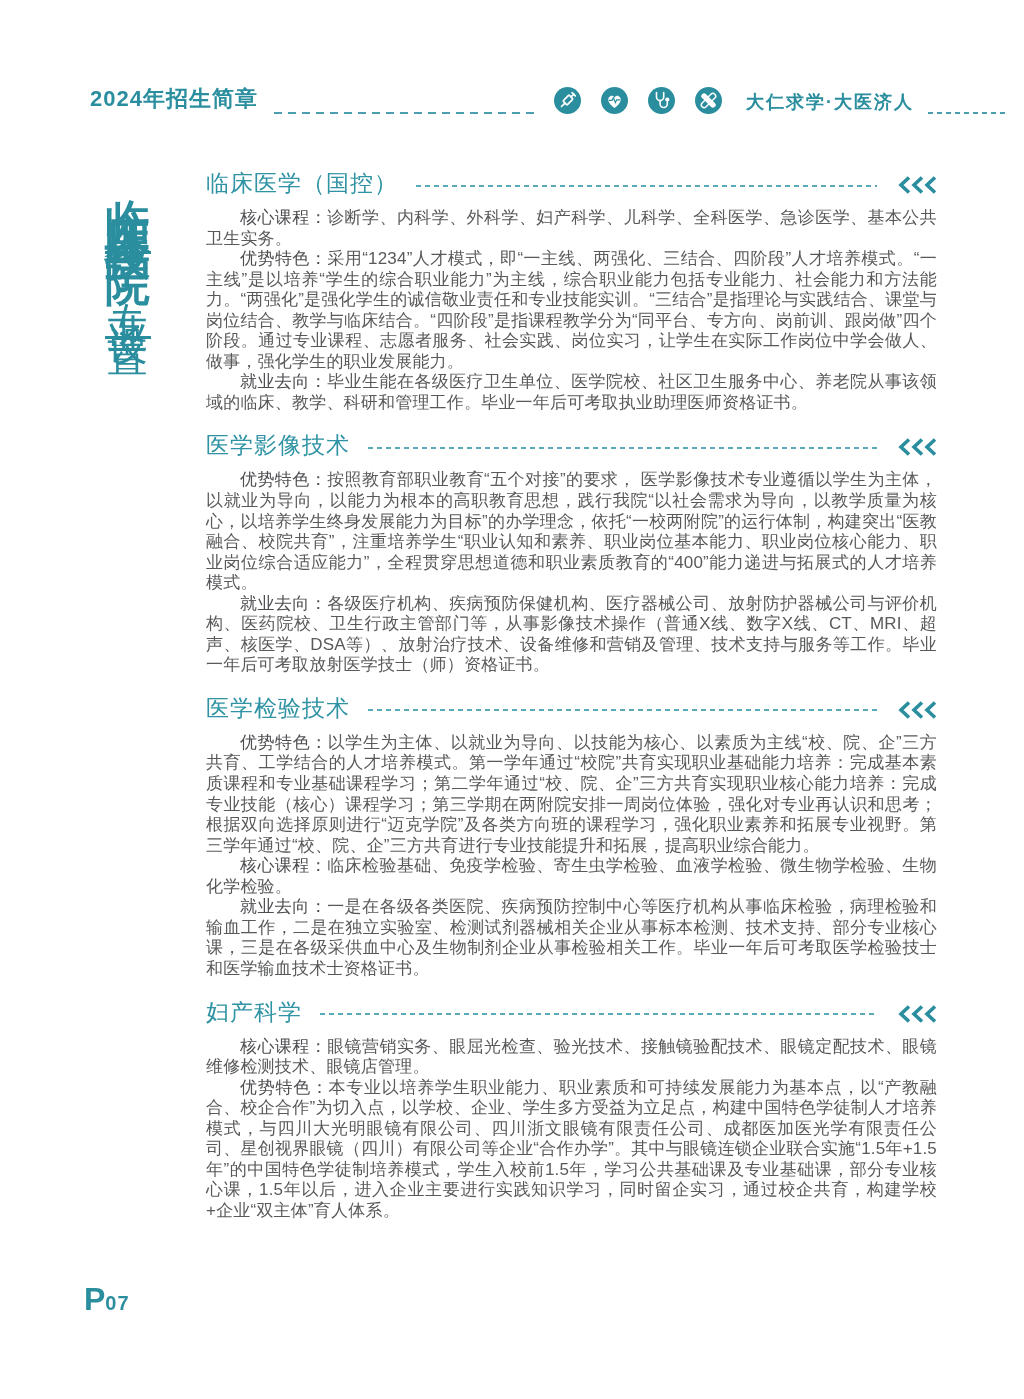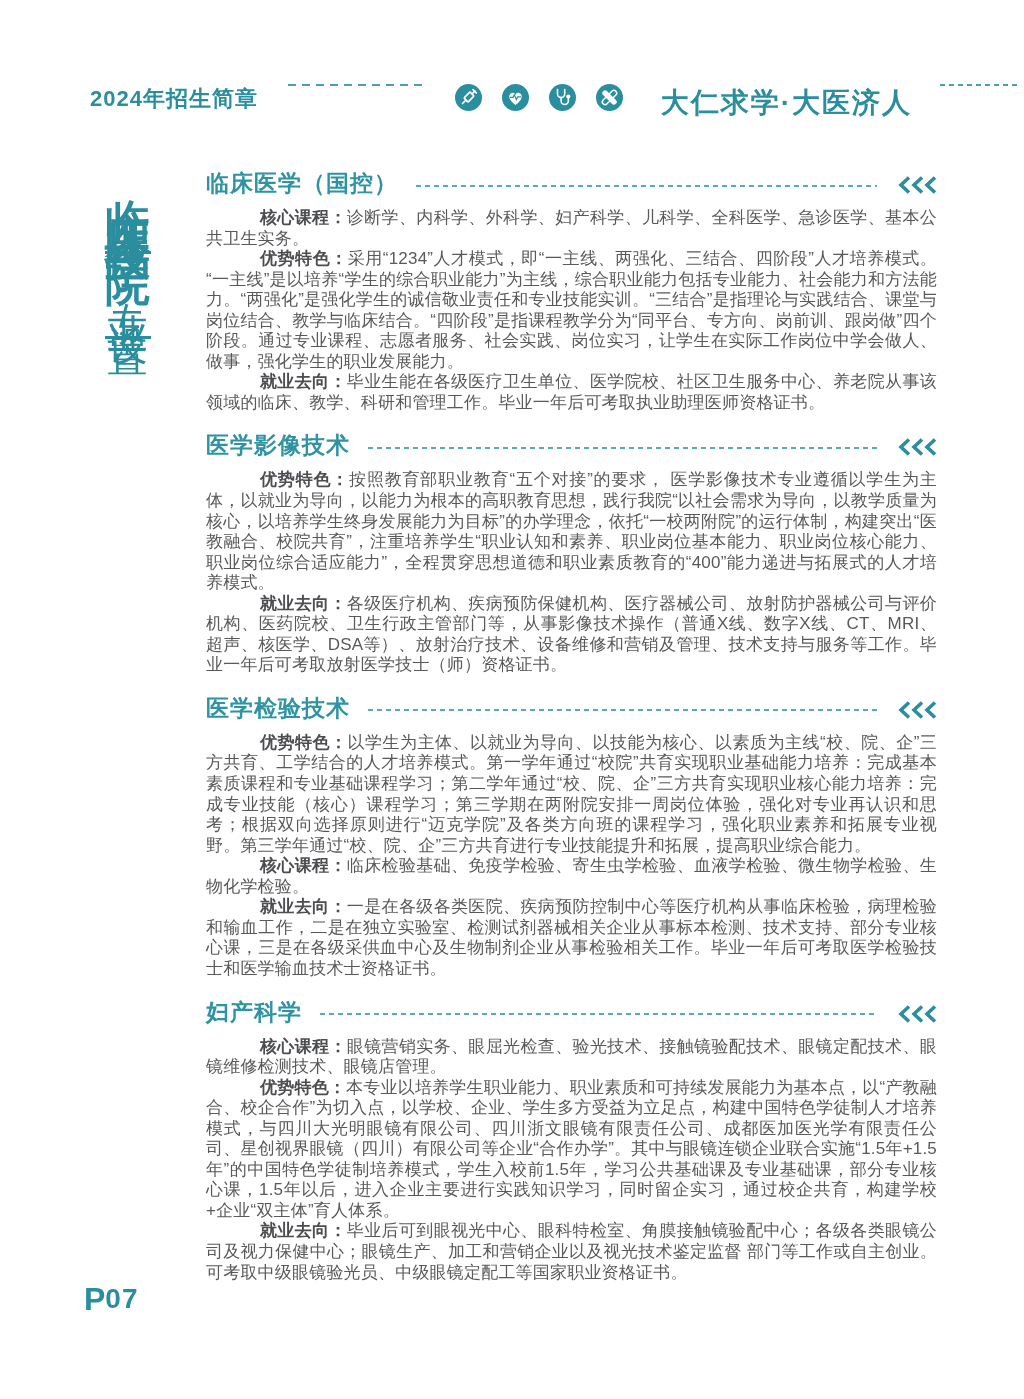--- a/index.html
+++ b/index.html
@@ -14,38 +14,38 @@
   .page{
     position:relative;
     width:1024px;height:1399px;
     margin:0 auto;
     background:#ffffff;
     overflow:hidden;
   }
 
   
   .topbar{
-    position:absolute;top:84px;left:90px;right:4px;height:30px;
-    display:flex;align-items:flex-start;gap:14px;
+    position:absolute;top:84px;left:90px;right:16px;height:30px;
+    display:flex;align-items:flex-end;
   }
   .brochure-title{
     color:var(--teal);font-size:22px;font-weight:700;letter-spacing:1px;white-space:nowrap;
   }
   .dash{
     height:2px;
     background:repeating-linear-gradient(90deg,var(--teal) 0 8px,transparent 8px 14px);
     opacity:.85;
   }
   .dash.mid{flex:1;margin:0 18px 0 16px;}
   .dash.end{width:80px;margin-left:14px;height:2px;
     background:repeating-linear-gradient(90deg,var(--teal) 0 5px,transparent 5px 9px);}
   .hicons{display:flex;align-items:center;gap:20px;margin-right:24px;}
   .hicon{width:27px;height:27px;display:block;}
   .motto{
-    color:var(--teal);font-size:28px;font-weight:600;letter-spacing:2px;white-space:nowrap;
+    color:var(--teal);font-size:18px;font-weight:600;letter-spacing:2px;white-space:nowrap;
   }
 
   
   .sidebar{
     position:absolute;left:82px;top:163px;width:92px;
     display:flex;flex-direction:column;align-items:center;
   }
   .v-text{
     writing-mode:vertical-rl;text-orientation:upright;
     color:var(--teal);line-height:1;
@@ -62,41 +62,41 @@
   }
   .sidebar-divider.bottom{margin-top:18px;}
 
   
   .content{
     position:absolute;left:206px;top:168px;width:731px;
   }
   .section + .section{margin-top:17px;}
   .section-head{display:flex;align-items:center;margin:0 0 9px;}
   .section-title{
-    color:var(--teal-title);font-size:23px;font-weight:700;letter-spacing:1px;white-space:nowrap;
+    color:var(--teal-title);font-size:23px;font-weight:400;letter-spacing:1px;white-space:nowrap;
   }
   .section-dash{
     flex:1;height:2px;margin:4px 20px 0 18px;
     background:repeating-linear-gradient(90deg,#5aa9b8 0 5px,transparent 5px 9px);
   }
   .chevrons{flex:0 0 auto;margin-top:3px;display:block;}
   .section p{
     margin:0;text-indent:2em;text-align:justify;
     color:var(--body-gray);font-size:17px;line-height:20.55px;
     letter-spacing:.2px;
   }
-  .section p b{color:var(--label-gray);font-weight:700;margin-left:20px;}
+  .section p b{color:var(--label-gray);font-weight:400;}
 
   
   .pagenum{
     position:absolute;left:84px;top:1283px;color:var(--teal);line-height:1;
     display:flex;align-items:flex-end;
   }
   .pagenum .p{font-size:32px;font-weight:600;}
-  .pagenum .n{font-size:28px;font-weight:600;margin-bottom:2px;letter-spacing:1px;}
+  .pagenum .n{font-size:20px;font-weight:600;margin-bottom:2px;letter-spacing:1px;}
 </style>
 </head>
 <body>
 
 <div class="page">
 
   <header class="topbar">
     <span class="brochure-title">2024年招生简章</span>
     <span class="dash mid"></span>
     <span class="hicons">
@@ -198,21 +198,20 @@
         <svg class="chevrons" width="40" height="18" viewBox="0 0 40 18">
           <g stroke="#2b8e9f" stroke-width="3.6" fill="none">
             <polyline points="12,1.5 4,9 12,16.5"></polyline>
             <polyline points="25,1.5 17,9 25,16.5"></polyline>
             <polyline points="38,1.5 30,9 38,16.5"></polyline>
           </g>
         </svg>
       </div>
       <p><b>核心课程：</b><span>眼镜营销实务、眼屈光检查、验光技术、接触镜验配技术、眼镜定配技术、眼镜维修检测技术、眼镜店管理。</span></p>
       <p><b>优势特色：</b><span>本专业以培养学生职业能力、职业素质和可持续发展能力为基本点，以“产教融合、校企合作”为切入点，以学校、企业、学生多方受益为立足点，构建中国特色学徒制人才培养模式，与四川大光明眼镜有限公司、四川浙文眼镜有限责任公司、成都医加医光学有限责任公司、星创视界眼镜（四川）有限公司等企业“合作办学”。其中与眼镜连锁企业联合实施“1.5年+1.5年”的中国特色学徒制培养模式，学生入校前1.5年，学习公共基础课及专业基础课，部分专业核心课，1.5年以后，进入企业主要进行实践知识学习，同时留企实习，通过校企共育，构建学校+企业“双主体”育人体系。</span></p>
-      <p><b>就业去向：</b><span>毕业后可到眼视光中心、眼科特检室、角膜接触镜验配中心；各级各类眼镜公司及视力保健中心；眼镜生产、加工和营销企业以及视光技术鉴定监督 部门等工作或自主创业。可考取中级眼镜验光员、中级眼镜定配工等国家职业资格证书。</span></p>
     </section>
 
   </main>
 
   <div class="pagenum">
     <span class="p">P</span>
       <span class="n">07</span>
   </div>
 
 </div>

